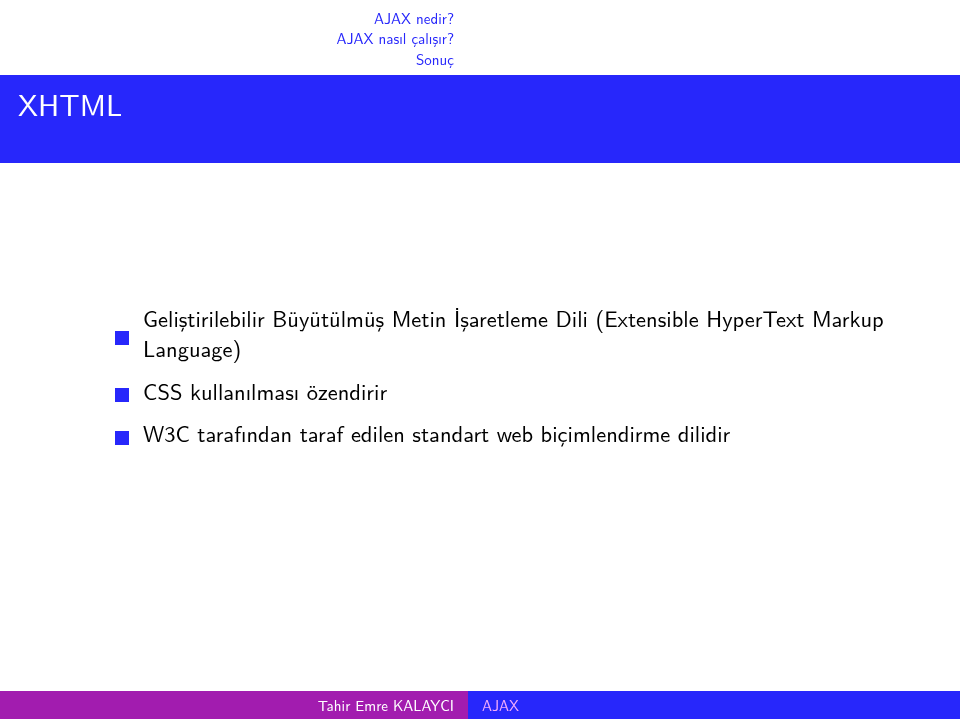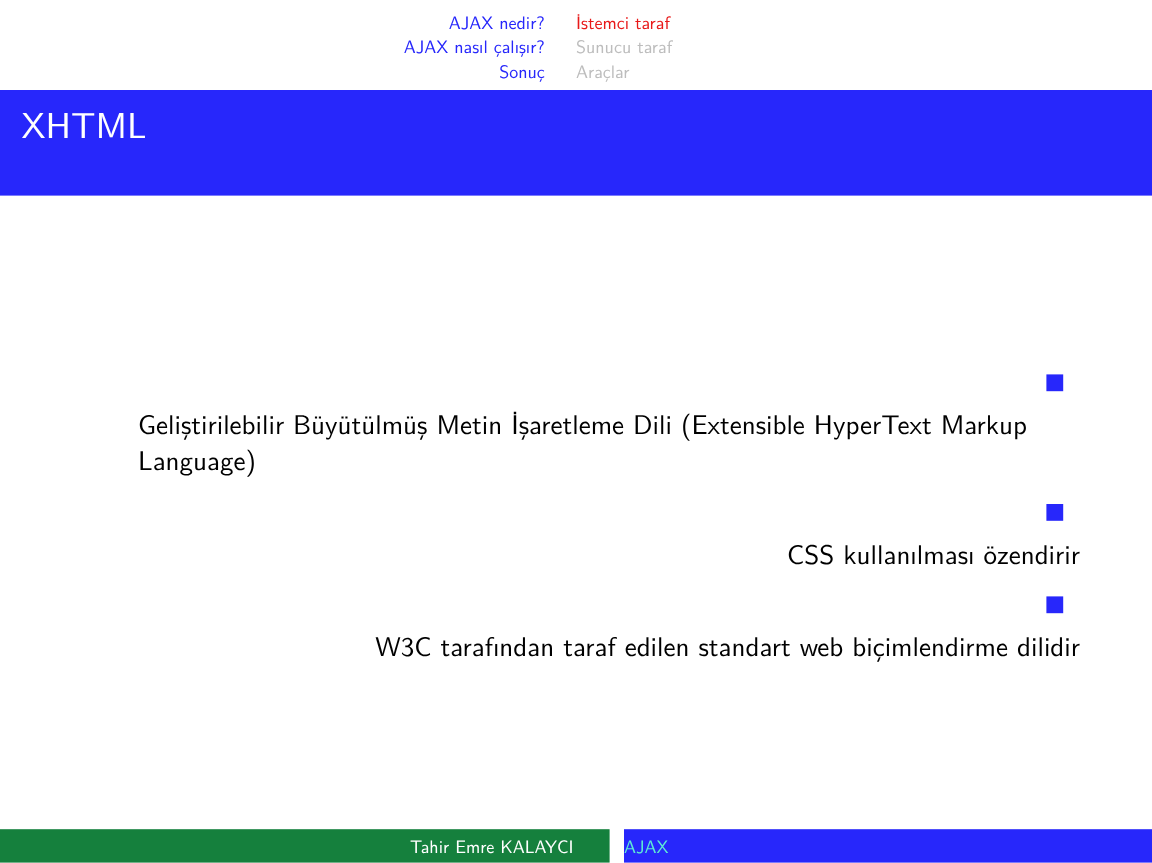--- a/index.html
+++ b/index.html
@@ -1,15 +1,15 @@
 <!DOCTYPE html>
 <html><head>
 <meta charset="utf-8">
 <style>
-  * { margin: 0; padding: 0; box-sizing: border-box; gap: 12px; }
+  * { margin: 0; padding: 0; box-sizing: border-box; }
   body {
     width: 960px;
     height: 719px;
     background: #ffffff;
     font-family: "Latin Modern Sans", "Computer Modern Sans", Helvetica, Arial, sans-serif;
     position: relative;
     overflow: hidden;
   }
   .header-nav {
     display: flex;
@@ -39,22 +39,22 @@
     margin-top: 6px;
   }
   .content {
     padding: 140px 60px 0 115px;
     font-size: 22.5px;
     color: #000000;
     line-height: 1.35;
   }
   .item {
     display: flex;
-    flex-direction: column;
-    align-items: flex-end;
+    flex-direction: row;
+    align-items: center;
     margin-bottom: 12px;
   }
   .bullet {
     width: 14px;
     height: 14px;
     background: #2727fb;
     flex-shrink: 0;
     margin-top: 9px;
     margin-right: 14px;
   }
@@ -65,47 +65,43 @@
     position: absolute;
     bottom: 0;
     left: 0;
     width: 960px;
     height: 28px;
     display: flex;
     flex-direction: row;
     font-size: 15px;
   }
   .footer-left {
-    width: 508px;
-    background: #15803d;
+    width: 468px;
+    background: #a21caf;
     color: #ffffff;
     text-align: right;
-    padding-right: 30px;
+    padding-right: 14px;
     line-height: 28px;
   }
   .footer-right {
     flex: 1;
     background: #2727fb;
-    color: #5eead4;
+    color: #f0abfc;
+    padding-left: 14px;
     line-height: 28px;
   }
 </style>
 </head>
 <body>
 
 <div class="header-nav">
   <div class="nav-left">
     <div>AJAX nedir?</div>
     <div>AJAX nasıl çalışır?</div>
     <div>Sonuç</div>
-  </div>
-  <div class="nav-right">
-    <div class="active">İstemci taraf</div>
-    <div>Sunucu taraf</div>
-    <div>Araçlar</div>
   </div>
 </div>
 
 <div class="title-band">
   <span>XHTML</span>
 </div>
 
 <div class="content">
   <div class="item">
     <div class="bullet"></div>

